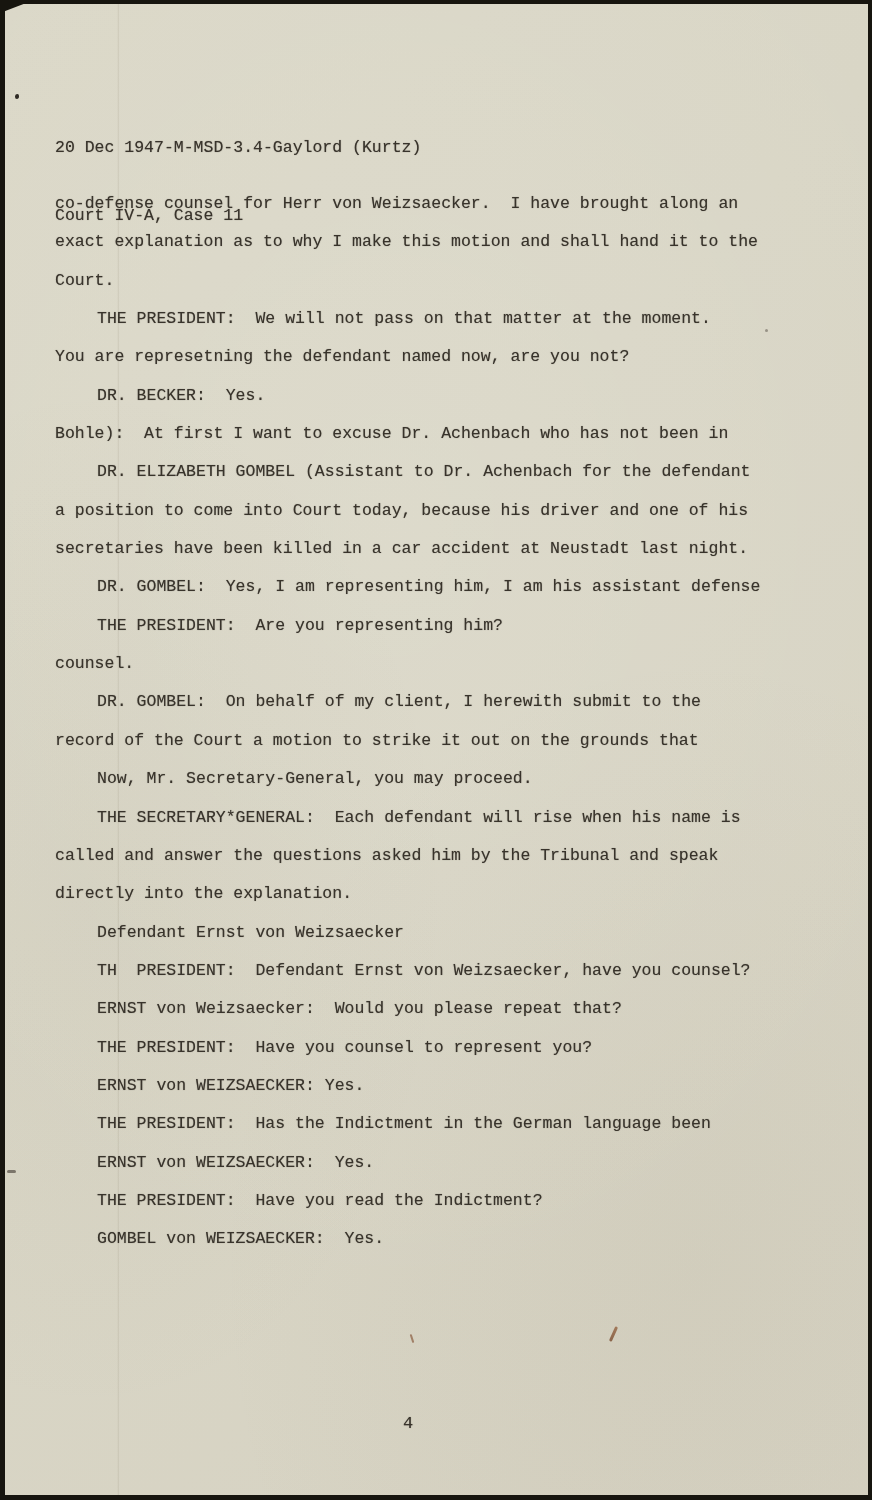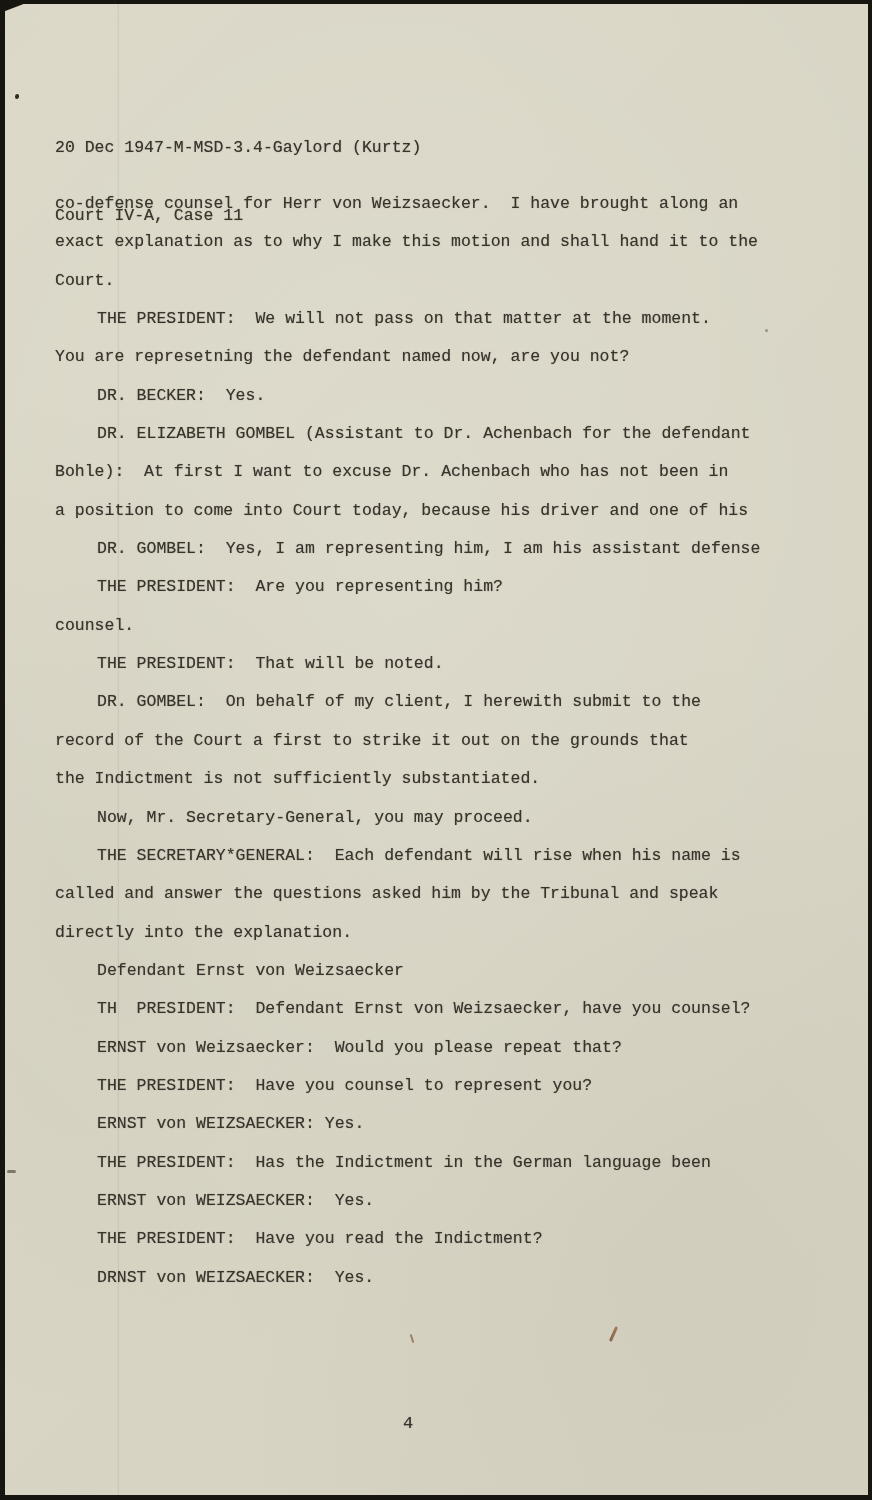--- a/index.html
+++ b/index.html
@@ -134,43 +134,42 @@
       <div>Court IV-A, Case 11</div>
     </div>
 
     <div class="body">
         <div class="line">co-defense counsel for Herr von Weizsaecker.  I have brought along an</div>
         <div class="line">exact explanation as to why I make this motion and shall hand it to the</div>
         <div class="line">Court.</div>
         <div class="line indent">THE PRESIDENT:  We will not pass on that matter at the moment.</div>
         <div class="line">You are represetning the defendant named now, are you not?</div>
         <div class="line indent">DR. BECKER:  Yes.</div>
+        <div class="line">Bohle):  At first I want to excuse Dr. Achenbach who has not been in</div>
         <div class="line indent">DR. ELIZABETH GOMBEL (Assistant to Dr. Achenbach for the defendant</div>
-        <div class="line">Bohle):  At first I want to excuse Dr. Achenbach who has not been in</div>
         <div class="line">a position to come into Court today, because his driver and one of his</div>
+        <div class="line">secretaries have been killed in a car accident at Neustadt last night.</div>
         <div class="line indent">DR. GOMBEL:  Yes, I am representing him, I am his assistant defense</div>
         <div class="line indent">THE PRESIDENT:  Are you representing him?</div>
         <div class="line">counsel.</div>
-        <div class="line indent">THE PRESIDENT:  That will be noted.</div>
         <div class="line indent">DR. GOMBEL:  On behalf of my client, I herewith submit to the</div>
-        <div class="line">record of the Court a first to strike it out on the grounds that</div>
-        <div class="line">the Indictment is not sufficiently substantiated.</div>
+        <div class="line">record of the Court a motion to strike it out on the grounds that</div>
         <div class="line indent">Now, Mr. Secretary-General, you may proceed.</div>
         <div class="line indent">THE SECRETARY*GENERAL:  Each defendant will rise when his name is</div>
         <div class="line">called and answer the questions asked him by the Tribunal and speak</div>
         <div class="line">directly into the explanation.</div>
         <div class="line indent">Defendant Ernst von Weizsaecker</div>
         <div class="line indent">TH  PRESIDENT:  Defendant Ernst von Weizsaecker, have you counsel?</div>
         <div class="line indent">ERNST von Weizsaecker:  Would you please repeat that?</div>
         <div class="line indent">THE PRESIDENT:  Have you counsel to represent you?</div>
         <div class="line indent">ERNST von WEIZSAECKER: Yes.</div>
         <div class="line indent">THE PRESIDENT:  Has the Indictment in the German language been</div>
         <div class="line indent">ERNST von WEIZSAECKER:  Yes.</div>
         <div class="line indent">THE PRESIDENT:  Have you read the Indictment?</div>
-        <div class="line indent">DRNST von WEIZSAECKER:  Yes.</div>
+        <div class="line indent">GOMBEL von WEIZSAECKER:  Yes.</div>
       </div>
 
     <div class="pagenum">4</div>
 
     <div class="speck dot"></div>
     <div class="speck dash"></div>
     <div class="speck fiber-a"></div>
     <div class="speck fiber-b"></div>
     <div class="speck smudge"></div>
   </div>

